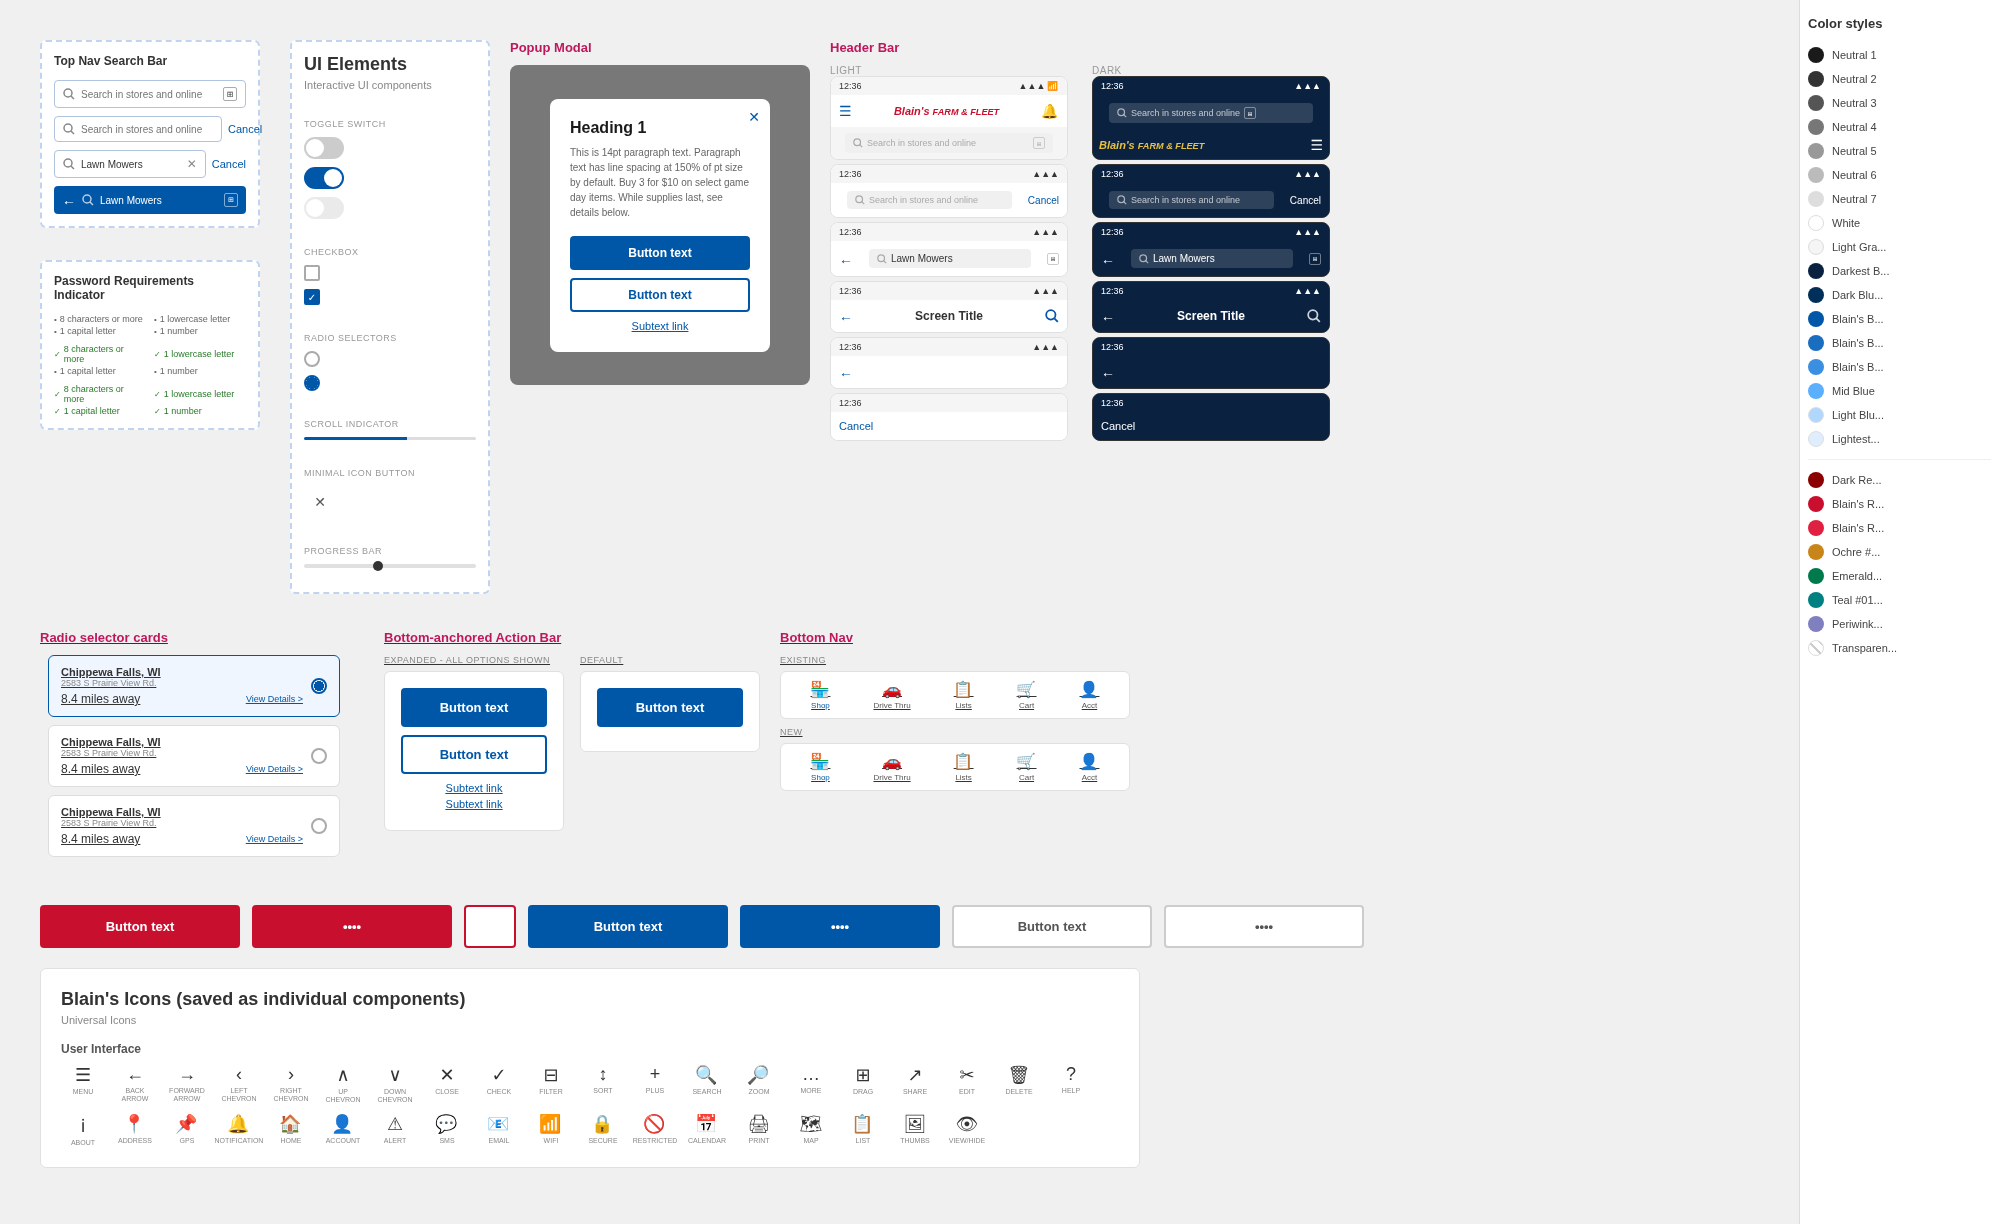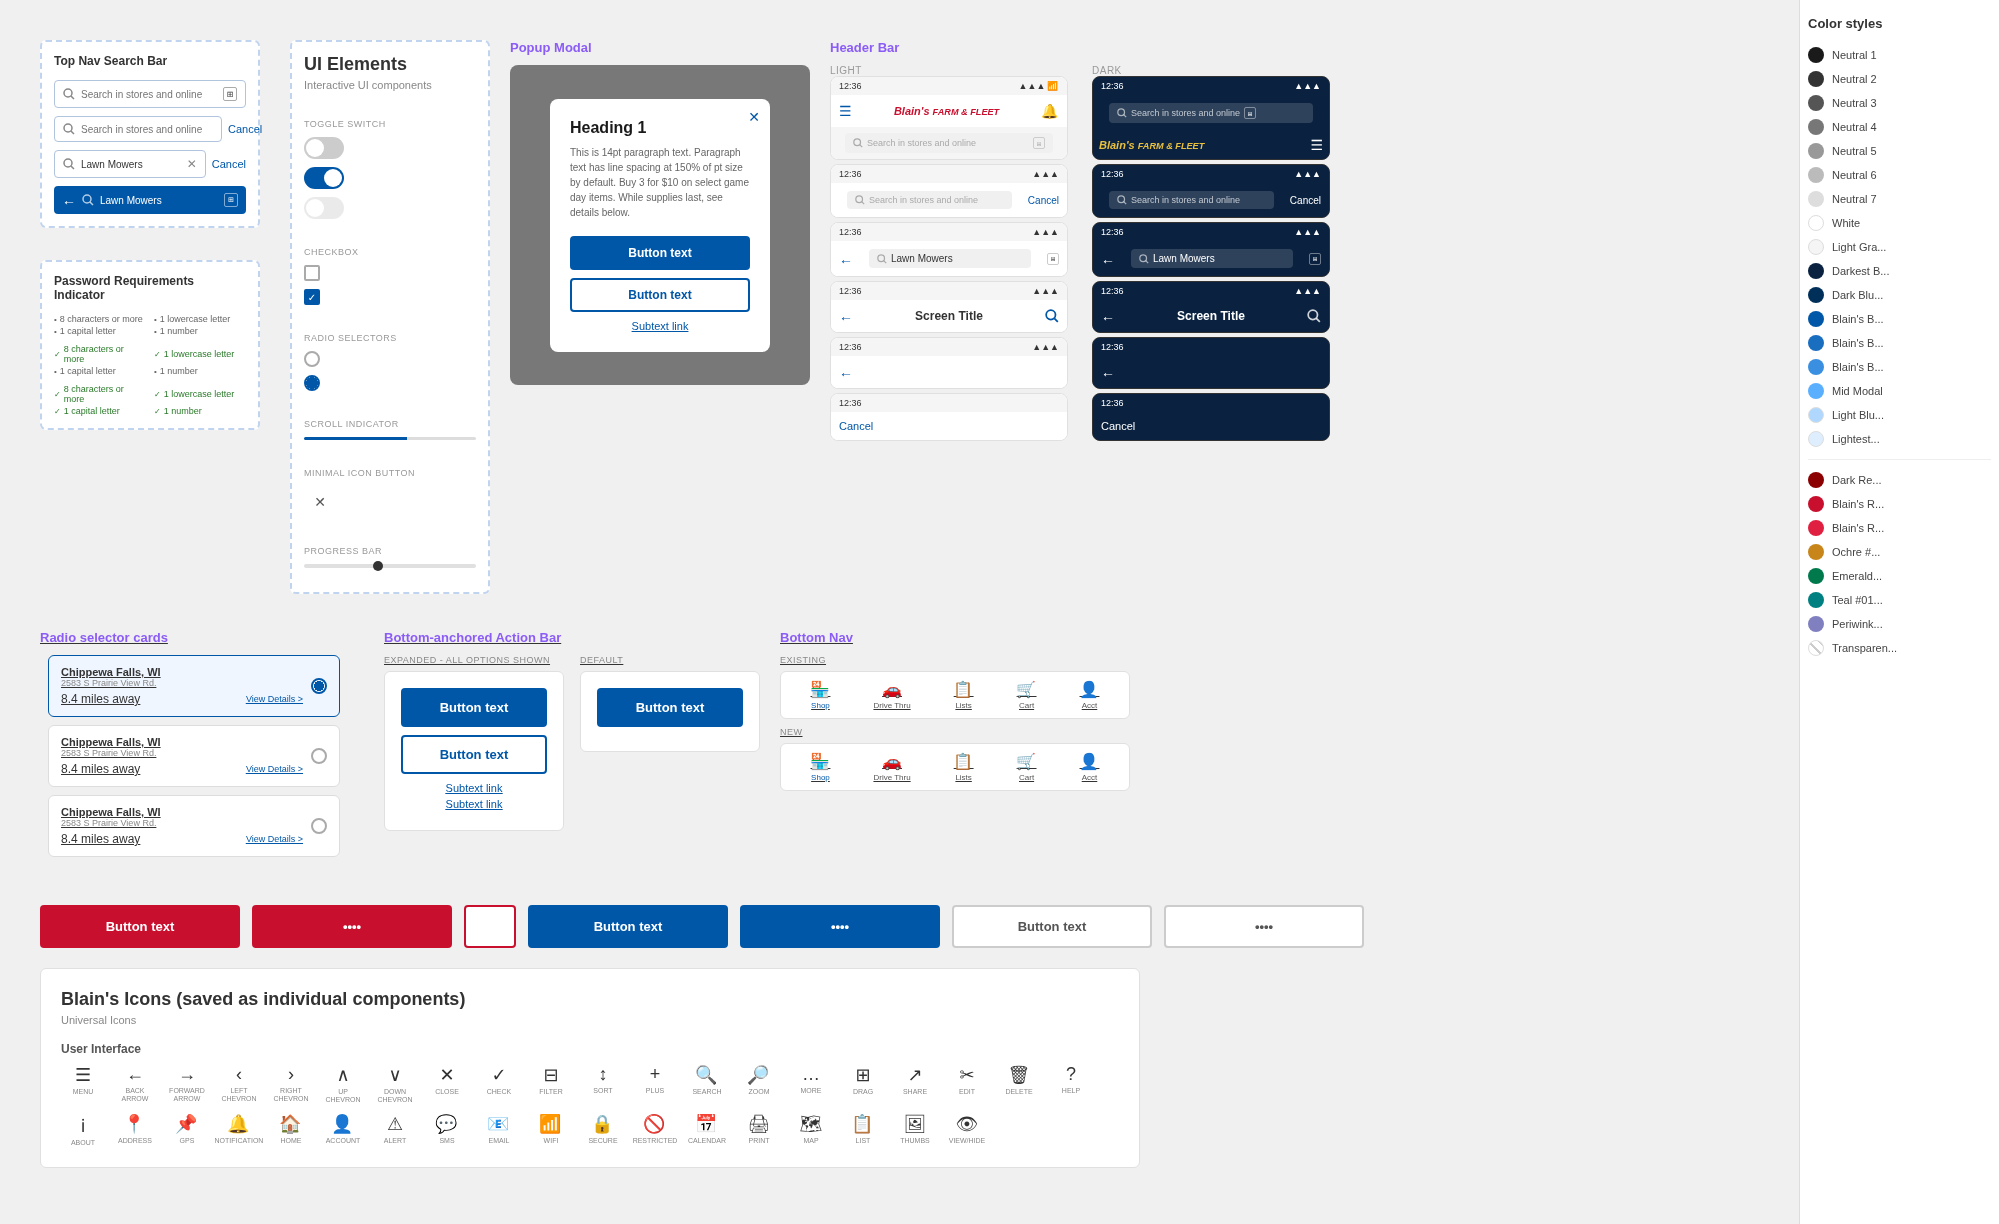--- a/index.html
+++ b/index.html
@@ -339,21 +339,21 @@
 
     
     .popup-section {
       width: 300px;
       margin-bottom: 20px;
     }
 
     .section-label {
       font-size: 13px;
       font-weight: 600;
-      color: #8b5cf6;
+      color: #be185d;
       margin-bottom: 10px;
     }
 
     .modal-wrapper {
       background: rgba(0,0,0,0.5);
       border-radius: 8px;
       padding: 20px;
       display: flex;
       align-items: center;
       justify-content: center;
@@ -1532,21 +1532,21 @@
     <div class="color-item">
       <div class="color-swatch" style="background:#1a6ec0;"></div>
       <span>Blain's B...</span>
     </div>
     <div class="color-item">
       <div class="color-swatch" style="background:#3a8fe0;"></div>
       <span>Blain's B...</span>
     </div>
     <div class="color-item">
       <div class="color-swatch" style="background:#5aafff;"></div>
-      <span>Mid Modal</span>
+      <span>Mid Blue</span>
     </div>
     <div class="color-item">
       <div class="color-swatch" style="background:#b0d8ff;border:1px solid #ddd;"></div>
       <span>Light Blu...</span>
     </div>
     <div class="color-item">
       <div class="color-swatch" style="background:#deeeff;border:1px solid #ddd;"></div>
       <span>Lightest...</span>
     </div>
     <div class="color-section-divider"></div>

